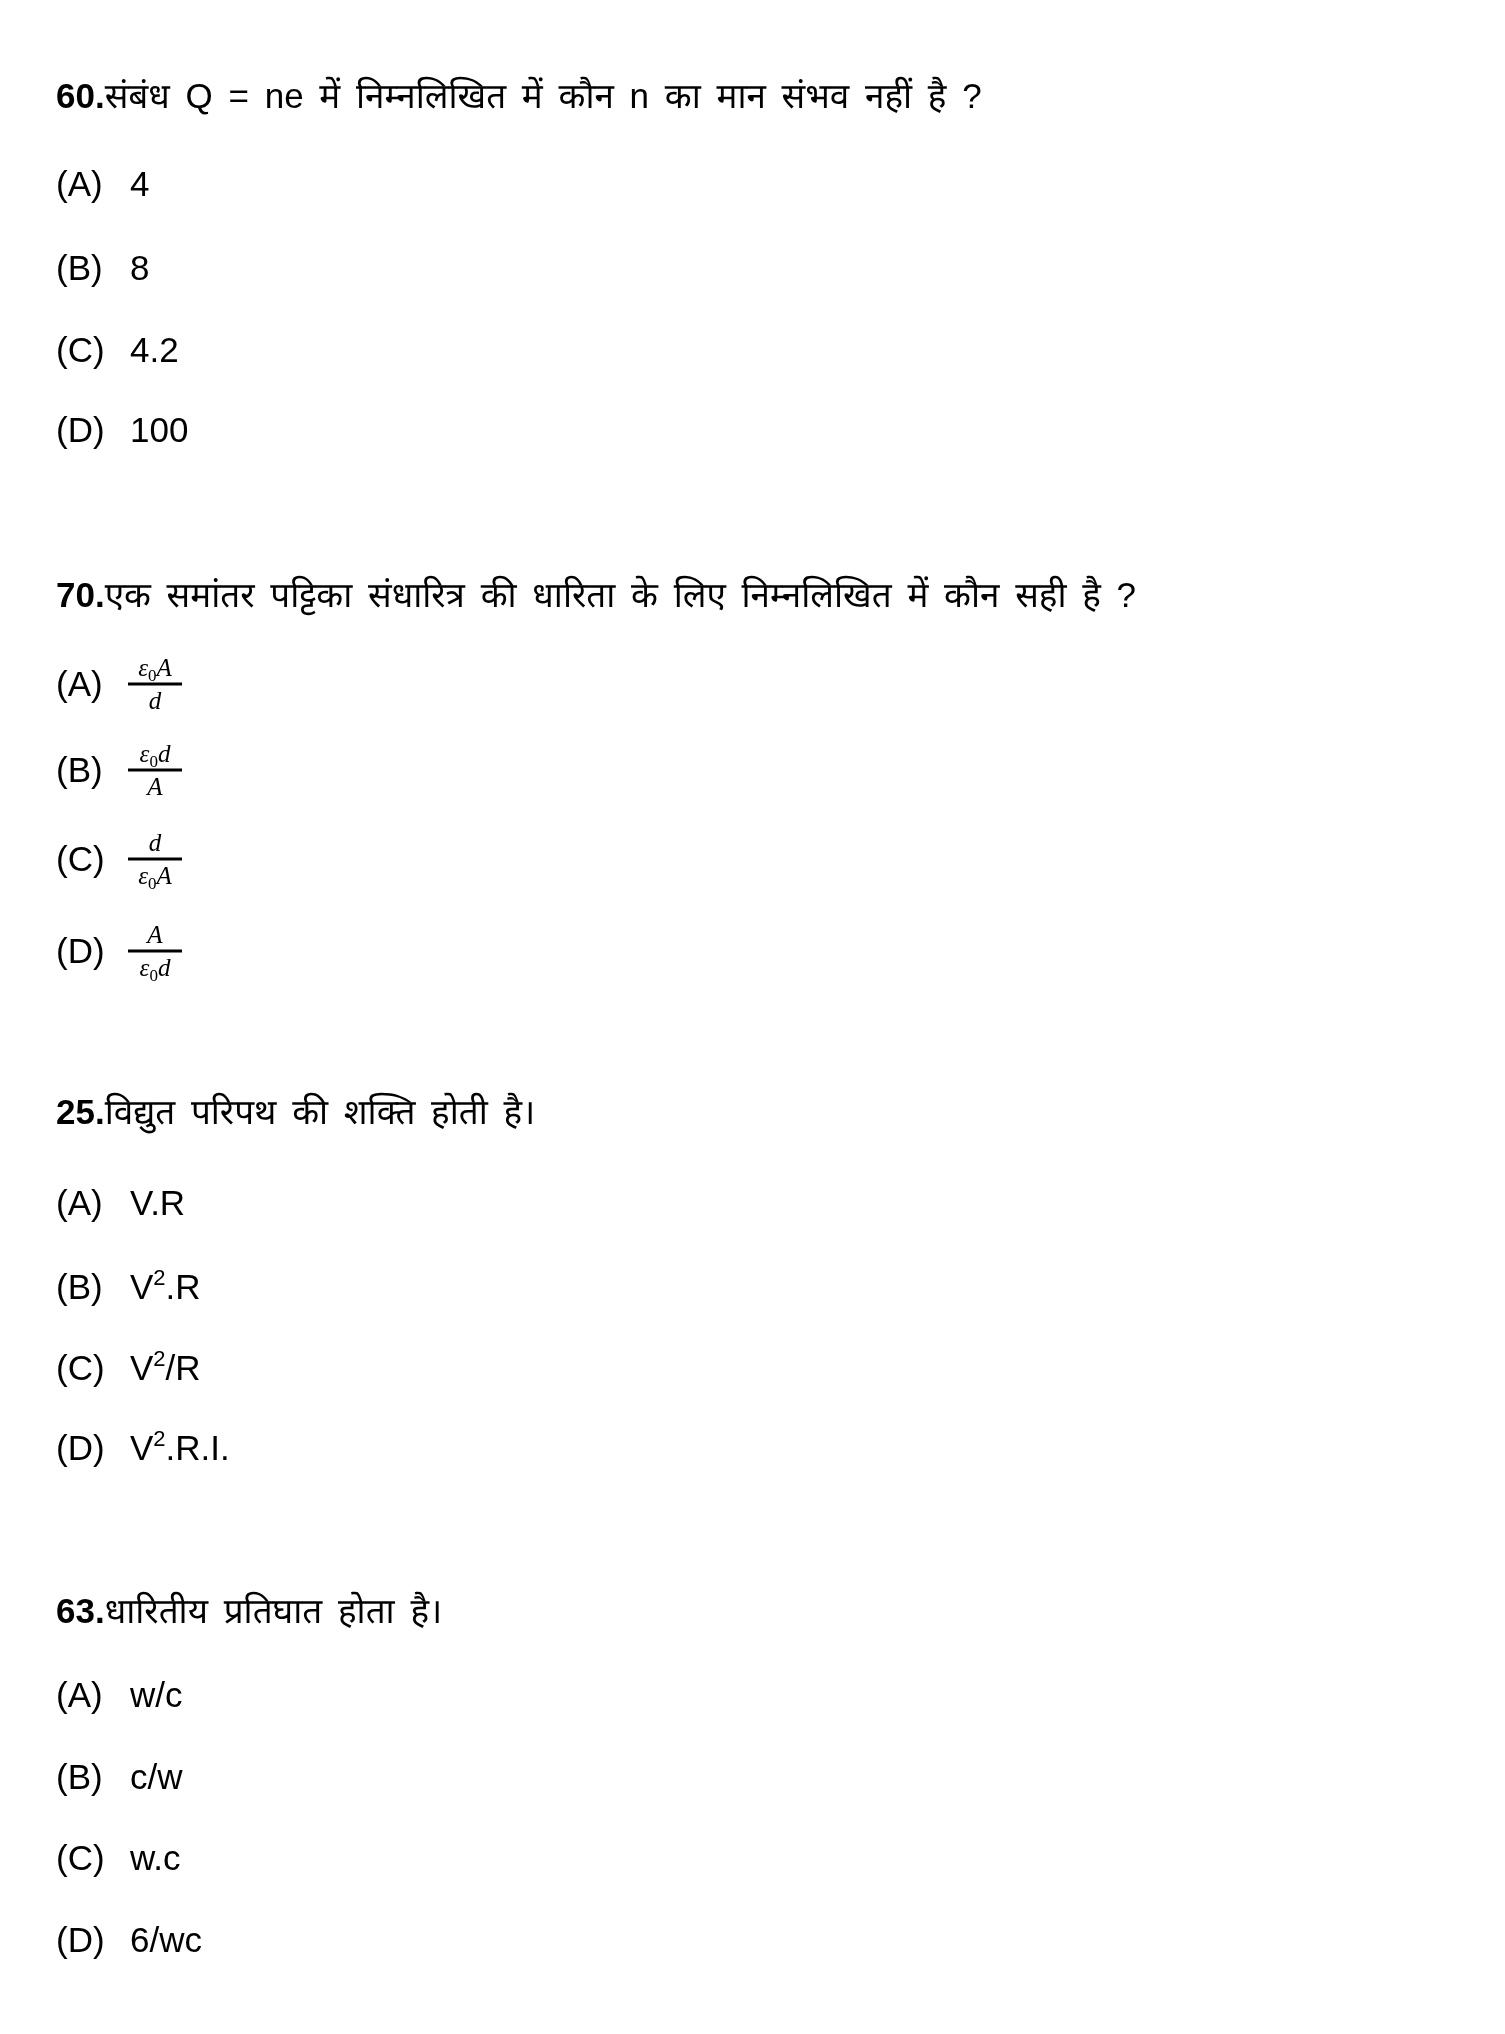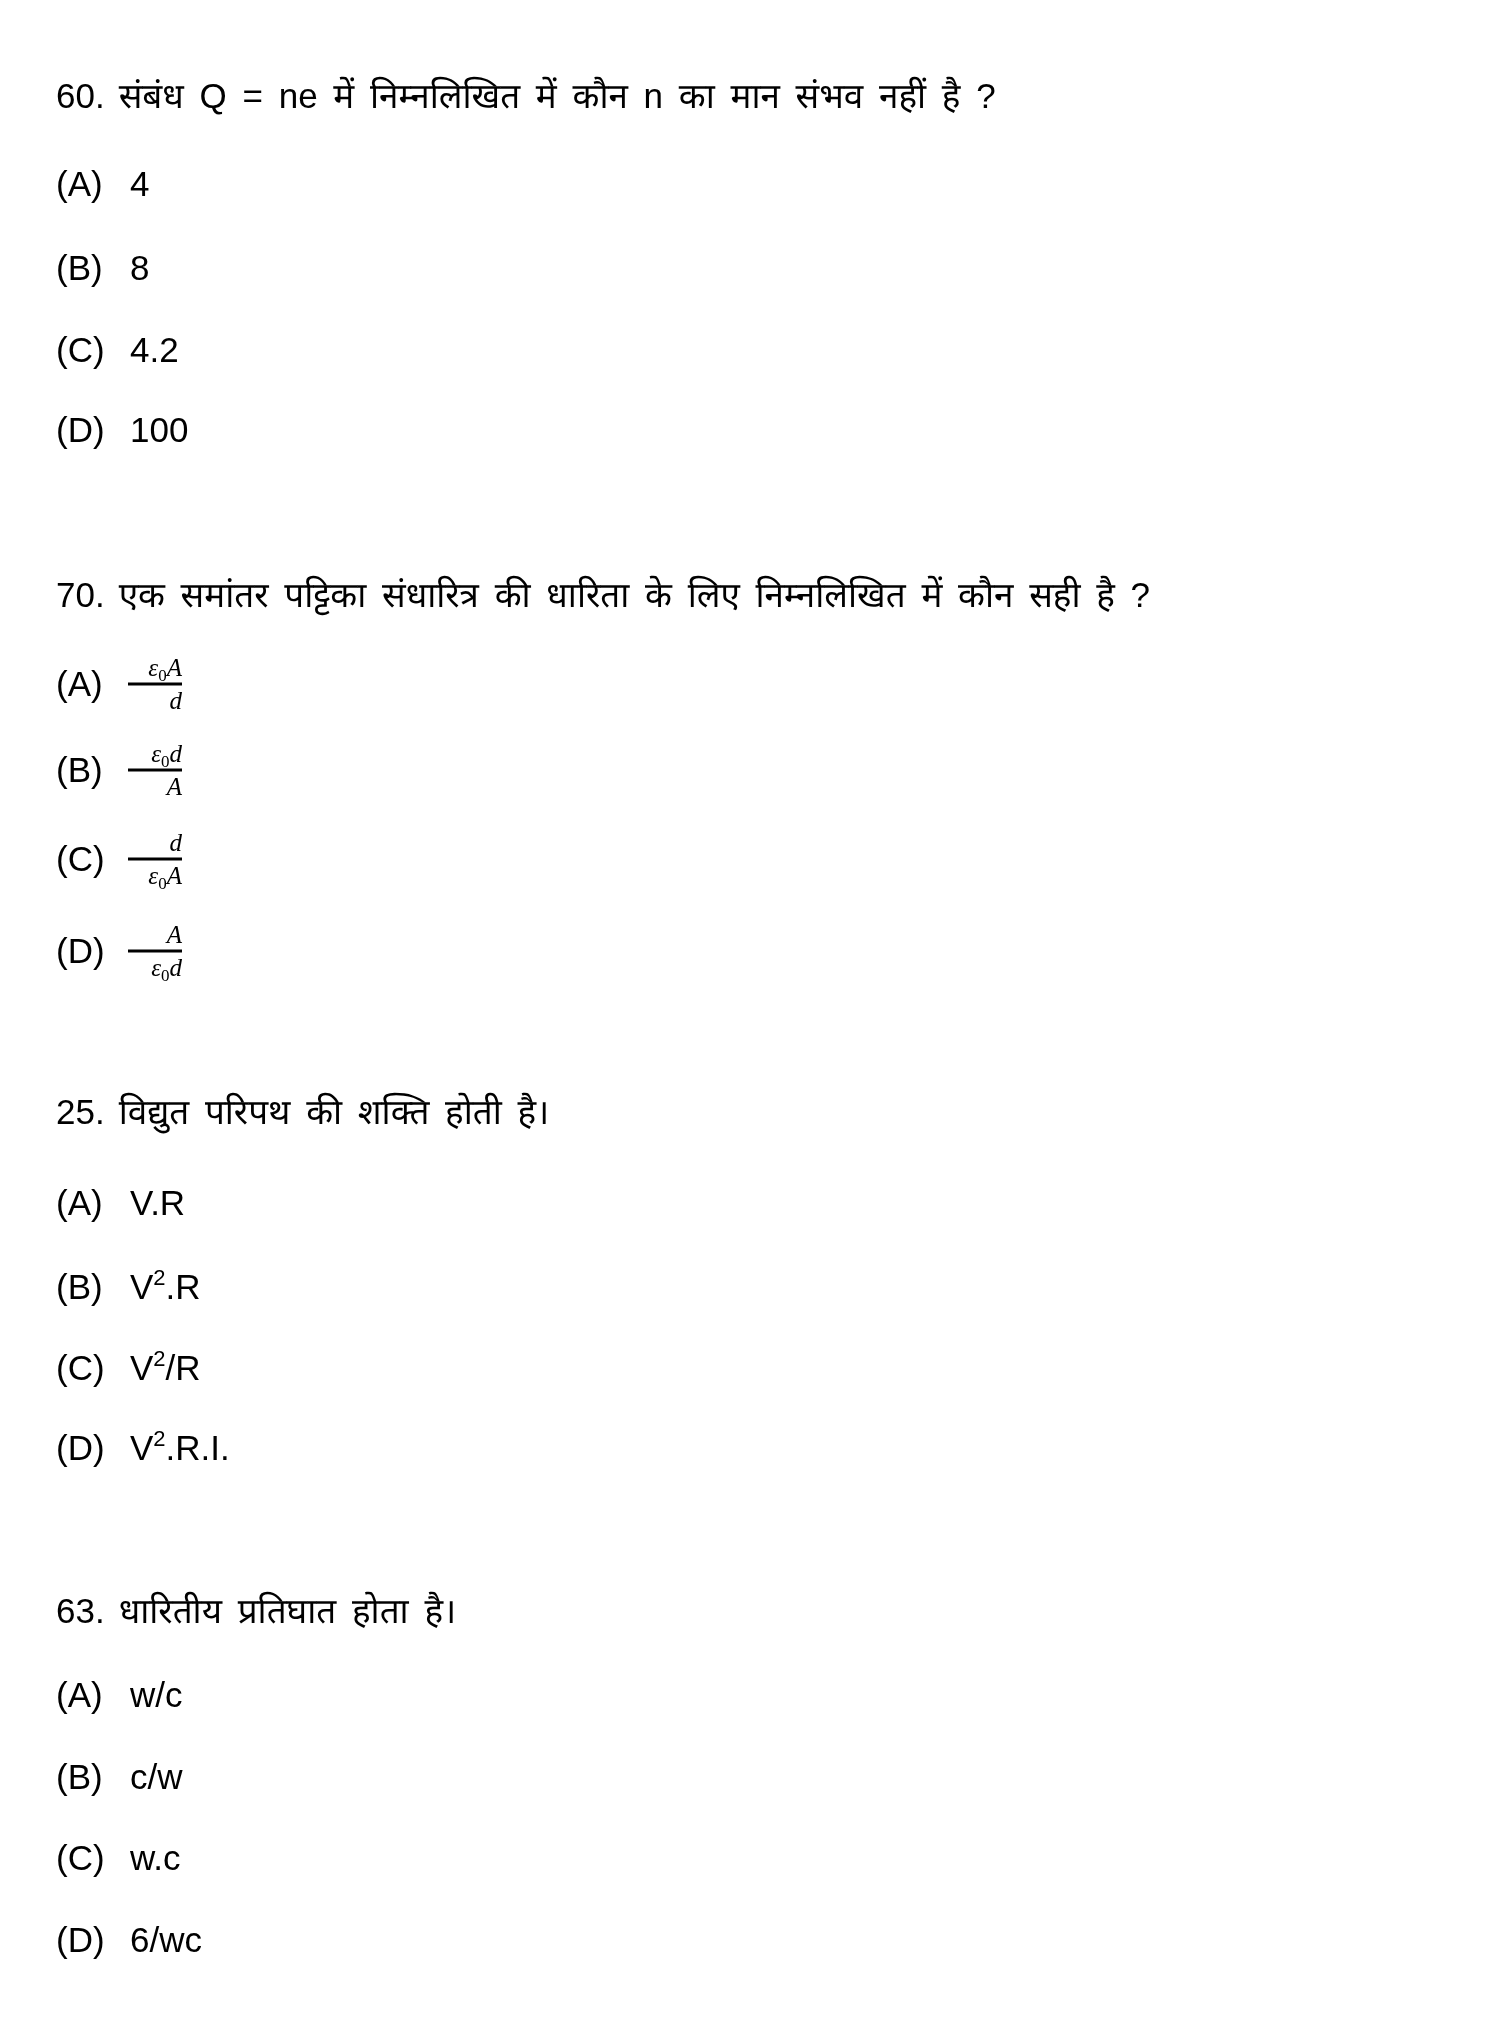--- a/index.html
+++ b/index.html
@@ -1,27 +1,27 @@
 <!DOCTYPE html>
 <html><head>
 <meta charset="utf-8">
 <style>
   html, body { margin: 0; padding: 0; background: #ffffff; }
   body { width: 1505px; height: 2034px; position: relative; overflow: hidden;
          font-family: "Liberation Sans", "DejaVu Sans", sans-serif; color: #000; }
   .line { position: absolute; left: 56px; font-size: 35px; line-height: 40px; height: 40px;
           white-space: nowrap; transform: translateY(-50%); }
-  .q-num { margin-right: 14px; }
+  .q-num { margin-right: 0; font-weight: bold; }
   .q-text { word-spacing: 6px; text-align: center; }
   .opt-label { display: inline-block; width: 74px; }
   .opt-value { }
   .sup { font-size: 22px; position: relative; top: -14px; }
   .frac { position: absolute; left: 128px; transform: translateY(-50%); width: 54px;
           font-family: "Liberation Serif", "DejaVu Serif", serif; font-style: italic;
-          font-size: 25px; text-align: right; }
+          font-size: 25px; text-align: center; }
   .frac .num, .frac .den { display: block; line-height: 28px; height: 28px; }
   .frac .bar { display: block; height: 3px; background: #000; margin: 1px 0; }
   .frac sub { font-style: normal; font-size: 17px; vertical-align: -5px; }
 </style>
 </head>
 <body>
 
 <div>
   <div class="line" style="top:96px">
     <span class="q-num">60.</span><span class="q-text">संबंध Q = ne में निम्नलिखित में कौन n का मान संभव नहीं है ?</span>

